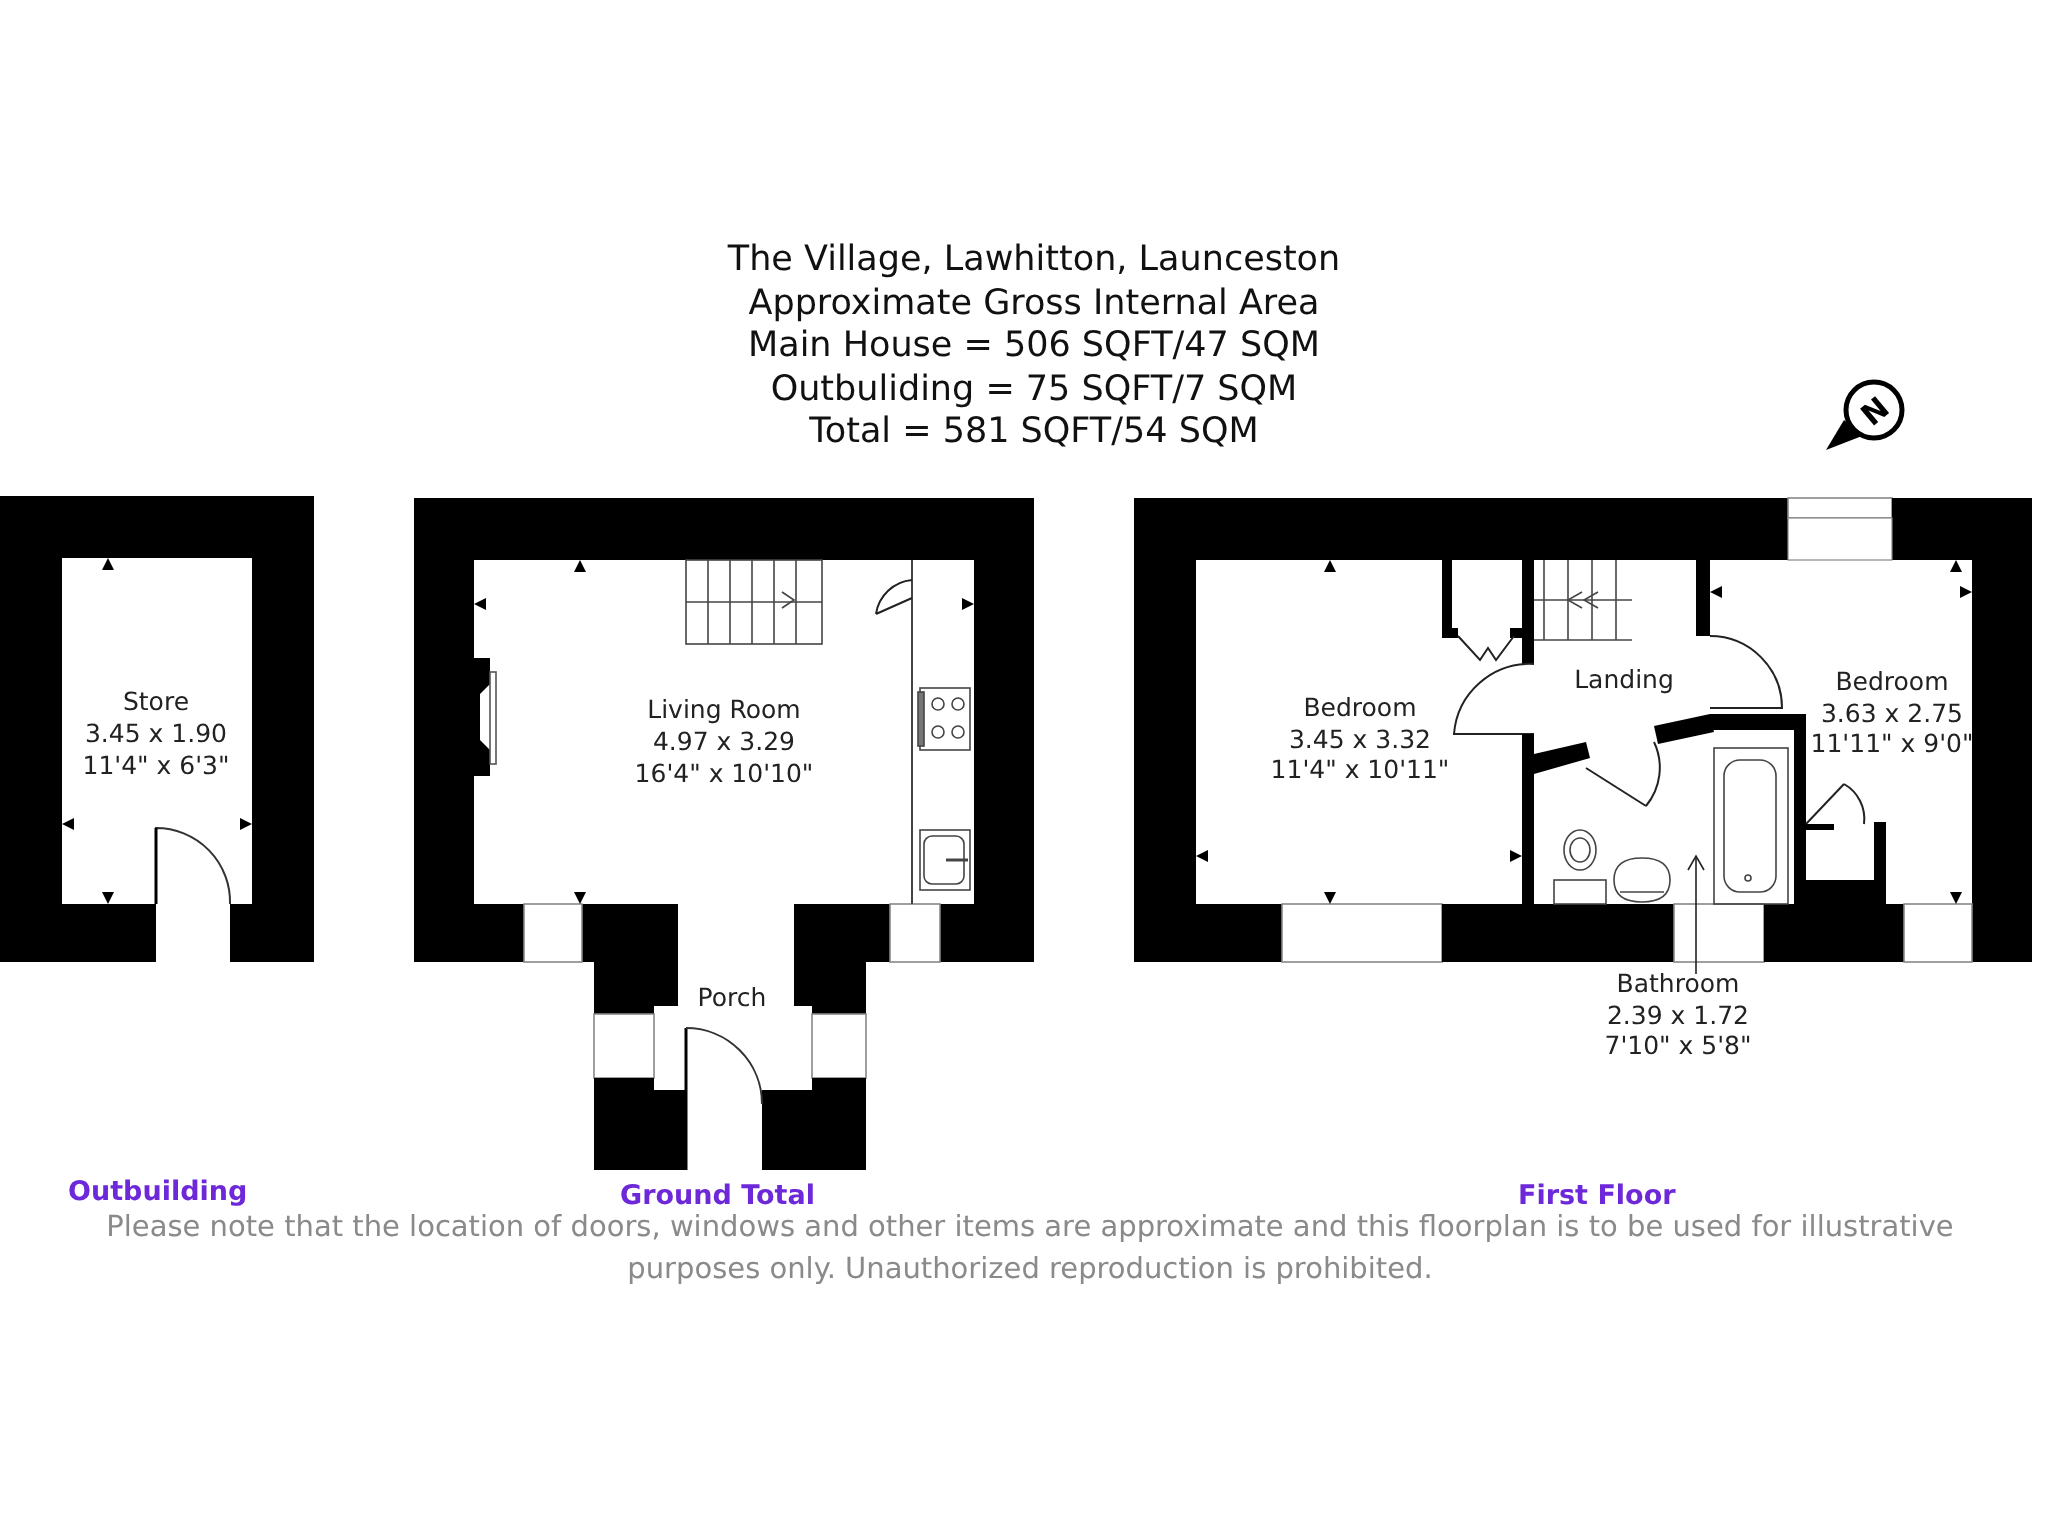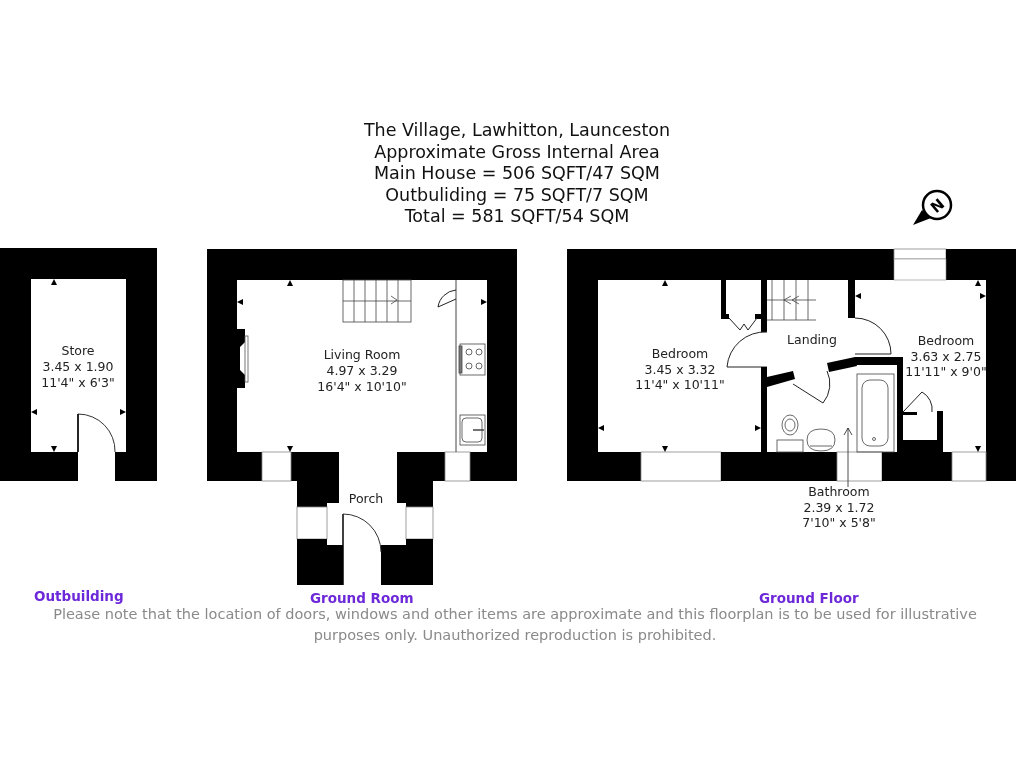--- a/index.html
+++ b/index.html
@@ -214,19 +214,19 @@
     <text class="room-label" x="946" y="345">Bedroom</text>
     <text class="room-label" x="946" y="361">3.63 x 2.75</text>
     <text class="room-label" x="946" y="376">11'11" x 9'0"</text>
     <text class="room-label" x="839" y="496">Bathroom</text>
     <text class="room-label" x="839" y="512">2.39 x 1.72</text>
     <text class="room-label" x="839" y="527">7'10" x 5'8"</text>
   </g>
 </svg>
 
 <div class="floor-label" style="left:34px; top:588px;">Outbuilding</div>
-<div class="floor-label" style="left:310px; top:590px;">Ground Room</div>
-<div class="floor-label" style="left:759px; top:590px;">Ground Floor</div>
+<div class="floor-label" style="left:310px; top:590px;">Ground Total</div>
+<div class="floor-label" style="left:759px; top:590px;">First Floor</div>
 
 <div class="disclaimer">
   <div>Please note that the location of doors, windows and other items are approximate and this floorplan is to be used for illustrative</div>
   <div>purposes only. Unauthorized reproduction is prohibited.</div>
 </div>
 
 </body></html>

